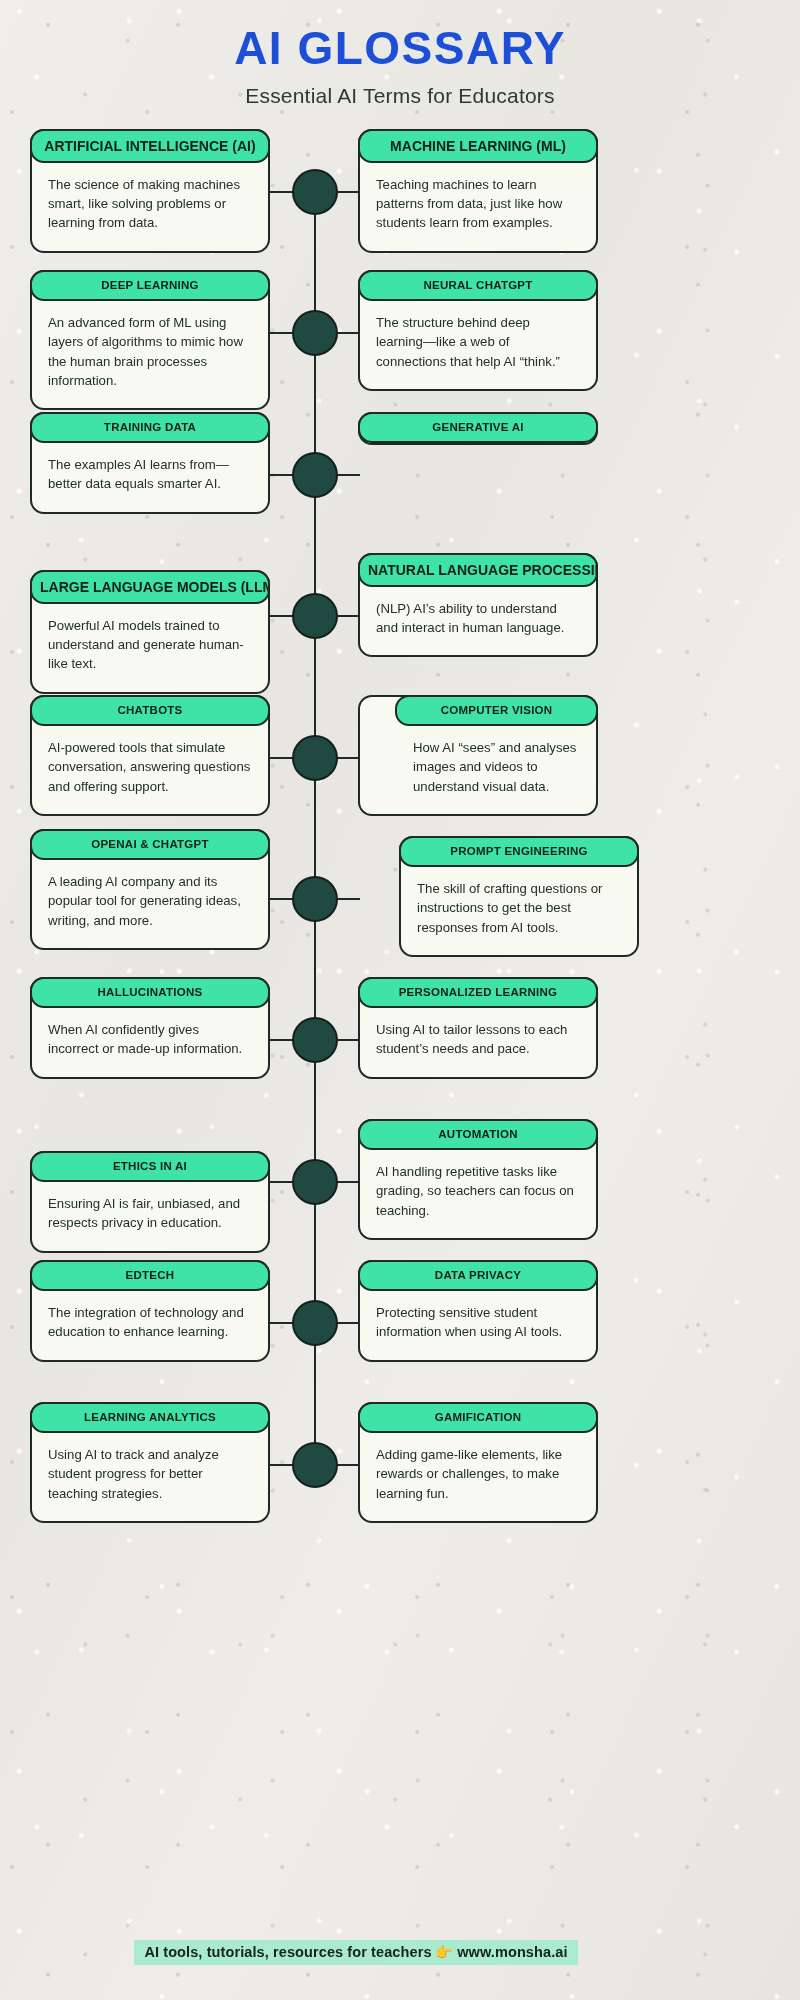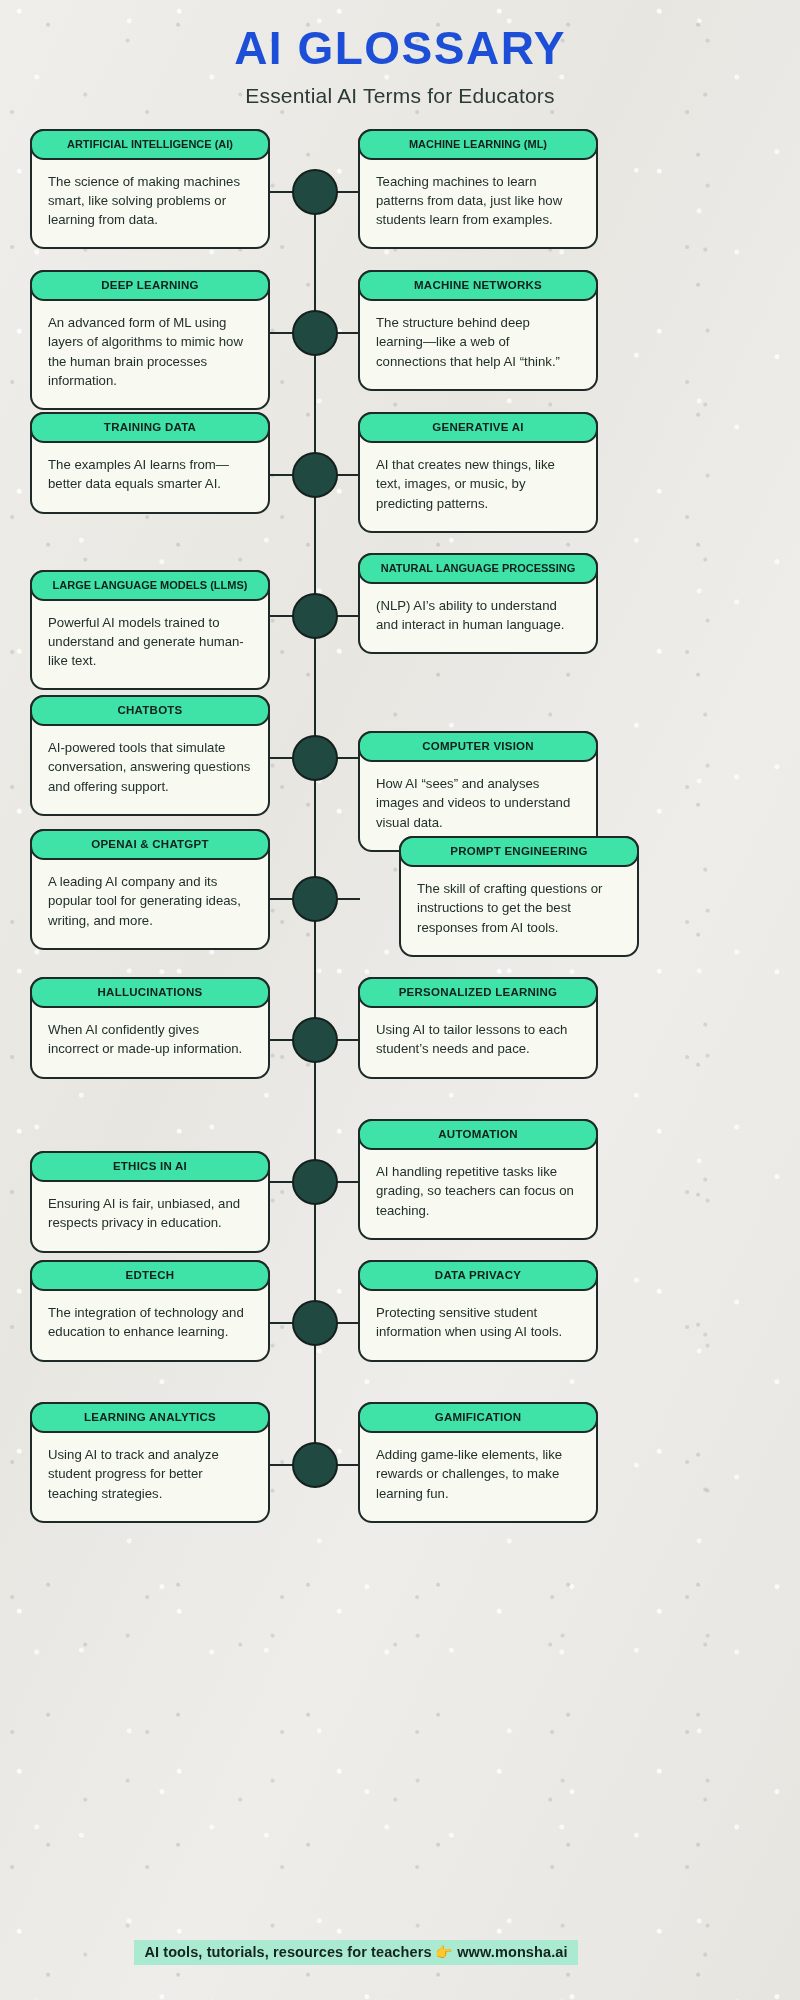--- a/index.html
+++ b/index.html
@@ -108,21 +108,21 @@
     padding: 7px 8px;
     text-align: center;
     font-size: 11.5px;
     font-weight: 700;
     letter-spacing: .25px;
     color: #10201c;
     line-height: 1.15;
     white-space: nowrap;
     overflow: hidden;
   }
-  .card.wide > .card-header { font-size: 11px; letter-spacing: 0; }
+  .card.wide > .card-header { font-size: 14px; letter-spacing: 0; }
 
   .card-body {
     padding: 12px 16px 18px 16px;
     font-size: 13.2px;
     line-height: 1.45;
     color: #22302c;
   }
 
   
   .footer {
@@ -167,53 +167,52 @@
       <div class="card-body">Teaching machines to learn patterns from data, just like how students learn from examples.</div>
     </div>
     <div class="connector-l" style="top: 191px;"></div>
     <div class="connector-r" style="top: 191px;"></div>
     <div class="node" style="top: 169px;"></div>
     <div class="card left" style="top: 270px;">
       <div class="card-header">DEEP LEARNING</div>
       <div class="card-body">An advanced form of ML using layers of algorithms to mimic how the human brain processes information.</div>
     </div>
     <div class="card right" style="top: 270px;">
-      <div class="card-header">MACHINE NETWORKS</div>
+      <div class="card-header">NEURAL CHATGPT</div>
       <div class="card-body">The structure behind deep learning—like a web of connections that help AI “think.”</div>
     </div>
     <div class="connector-l" style="top: 332px;"></div>
     <div class="connector-r" style="top: 332px;"></div>
     <div class="node" style="top: 310px;"></div>
     <div class="card left" style="top: 412px;">
       <div class="card-header">TRAINING DATA</div>
       <div class="card-body">The examples AI learns from—better data equals smarter AI.</div>
     </div>
     <div class="card right" style="top: 412px;">
       <div class="card-header">GENERATIVE AI</div>
-      <div class="card-body">AI that creates new things, like text, images, or music, by predicting patterns.</div>
     </div>
     <div class="connector-l" style="top: 474px;"></div>
     <div class="connector-r" style="top: 474px;"></div>
     <div class="node" style="top: 452px;"></div>
     <div class="card left wide" style="top: 570px;">
       <div class="card-header">LARGE LANGUAGE MODELS (LLMS)</div>
       <div class="card-body">Powerful AI models trained to understand and generate human-like text.</div>
     </div>
     <div class="card right wide" style="top: 553px;">
       <div class="card-header">NATURAL LANGUAGE PROCESSING</div>
       <div class="card-body">(NLP) AI’s ability to understand and interact in human language.</div>
     </div>
     <div class="connector-l" style="top: 615px;"></div>
     <div class="connector-r" style="top: 615px;"></div>
     <div class="node" style="top: 593px;"></div>
     <div class="card left" style="top: 695px;">
       <div class="card-header">CHATBOTS</div>
       <div class="card-body">AI-powered tools that simulate conversation, answering questions and offering support.</div>
     </div>
-    <div class="card right" style="top: 731px;">
+    <div class="card right" style="top: 695px; padding-left: 37px;">
       <div class="card-header">COMPUTER VISION</div>
       <div class="card-body">How AI “sees” and analyses images and videos to understand visual data.</div>
     </div>
     <div class="connector-l" style="top: 757px;"></div>
     <div class="connector-r" style="top: 757px;"></div>
     <div class="node" style="top: 735px;"></div>
     <div class="card left" style="top: 829px;">
       <div class="card-header">OPENAI &amp; CHATGPT</div>
       <div class="card-body">A leading AI company and its popular tool for generating ideas, writing, and more.</div>
     </div>

